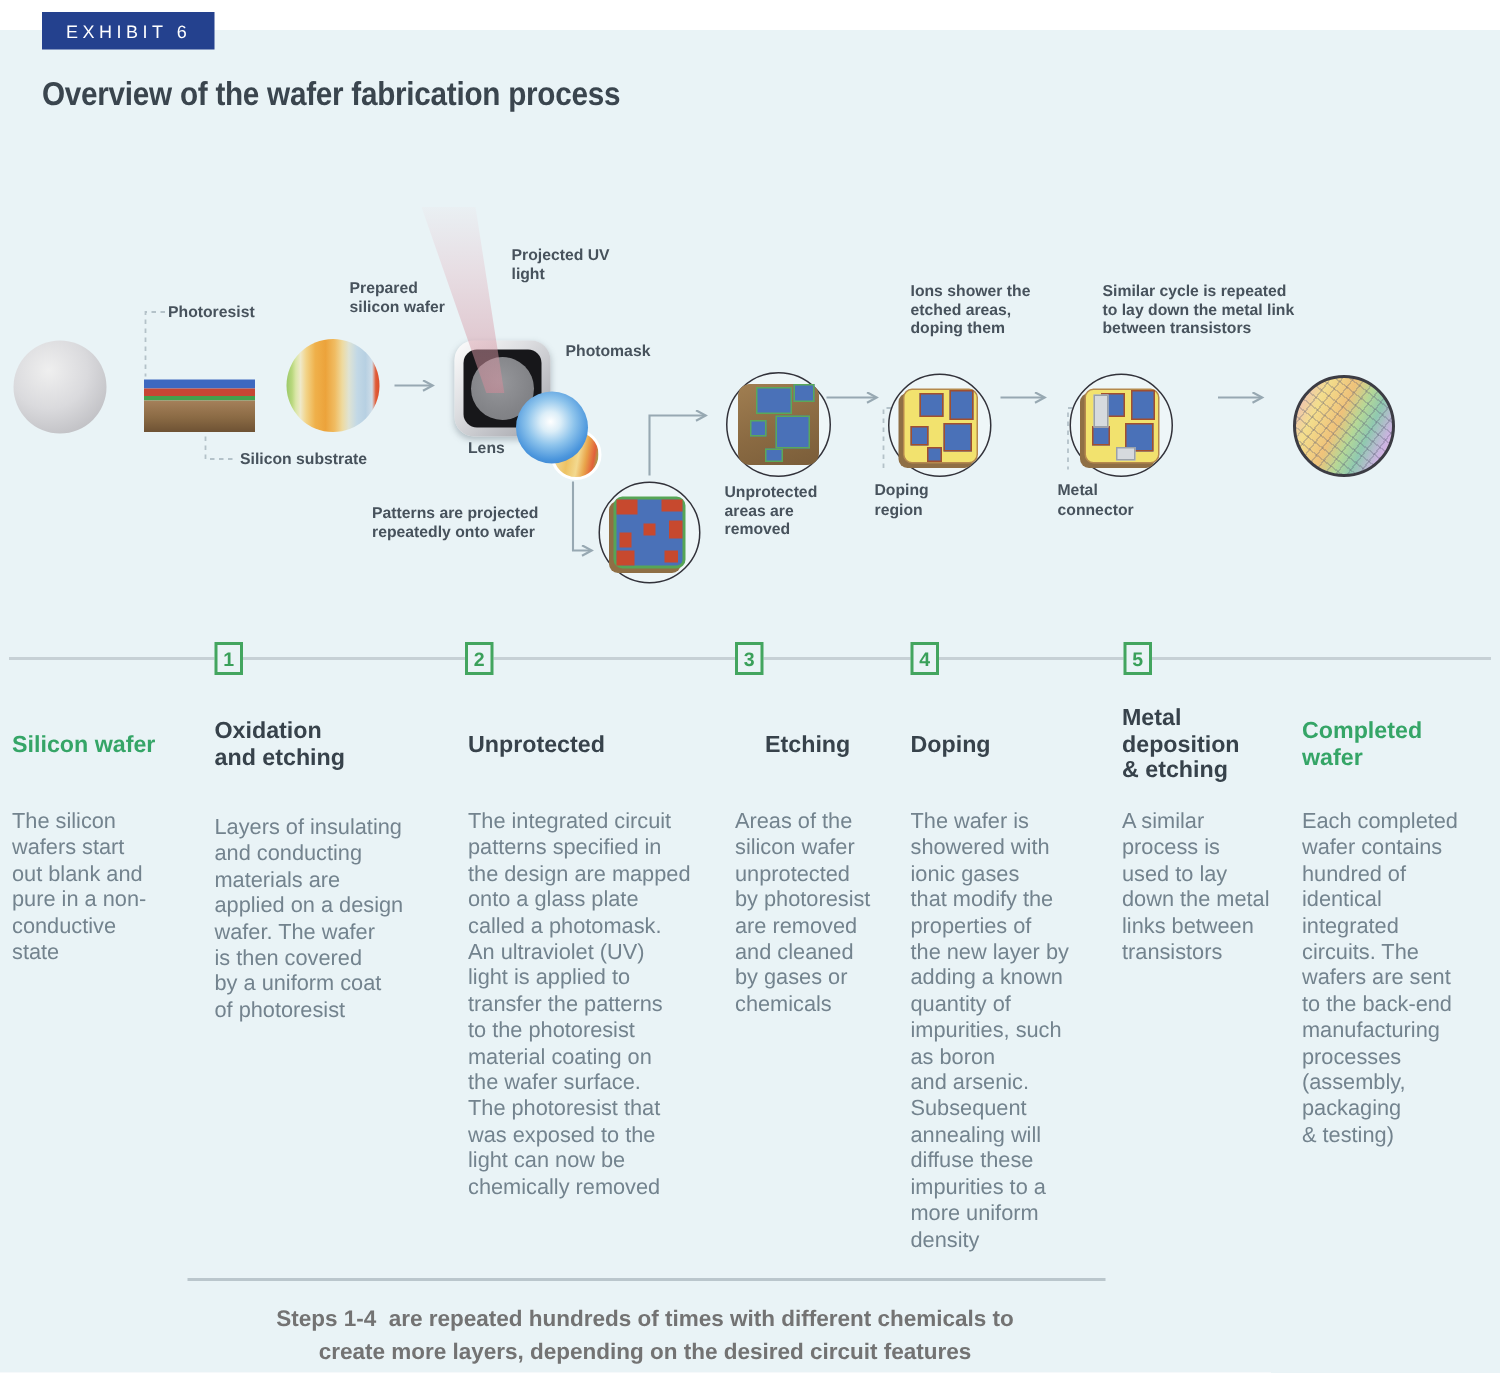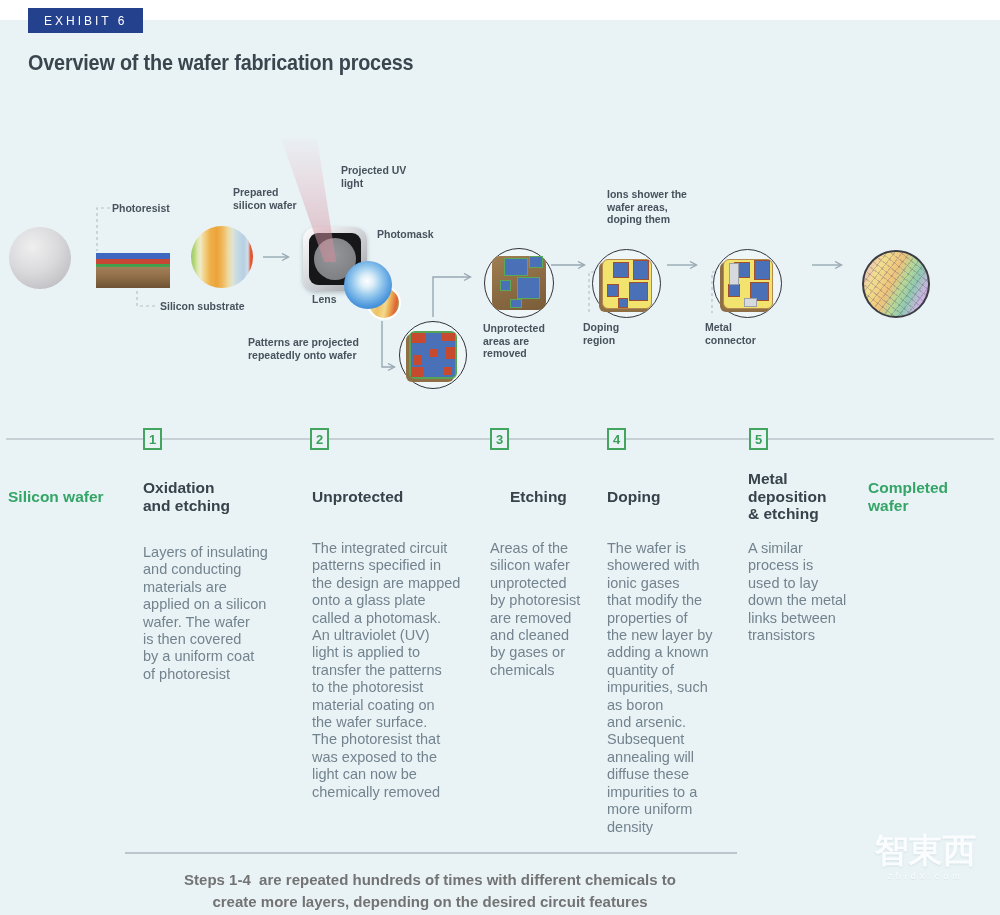--- a/index.html
+++ b/index.html
@@ -188,34 +188,37 @@
         <div class="patch p-blue-g" style="left:25px;top:21px;width:21px;height:20px;"></div>
         <div class="patch p-blue-g" style="left:8px;top:24px;width:9px;height:9px;"></div>
         <div class="patch p-blue-g" style="left:18px;top:43px;width:10px;height:7px;"></div>
       </div>
     </div>
     <div class="label lbl-unprotected ml">Unprotected
 areas are
 removed</div>
 
     <div class="label lbl-ions ml">Ions shower the
-wafer areas,
+etched areas,
 doping them</div>
     <div class="circle c-dope">
       <div class="chip chip-dope">
         <div class="patch p-blue-r" style="left:10px;top:2px;width:14px;height:14px;"></div>
         <div class="patch p-blue-r" style="left:30px;top:0;width:14px;height:18px;"></div>
         <div class="patch p-blue-r" style="left:26px;top:22px;width:17px;height:17px;"></div>
         <div class="patch p-blue-r" style="left:4px;top:24px;width:10px;height:11px;"></div>
         <div class="patch p-blue-r" style="left:15px;top:38px;width:8px;height:8px;"></div>
       </div>
     </div>
     <div class="label lbl-doping ml">Doping
 region</div>
 
+    <div class="label lbl-similar ml">Similar cycle is repeated
+to lay down the metal link
+between transistors</div>
     <div class="circle c-metal">
       <div class="chip chip-metal">
         <div class="patch p-blue-r" style="left:10px;top:2px;width:14px;height:14px;"></div>
         <div class="patch p-blue-r" style="left:30px;top:0;width:14px;height:18px;"></div>
         <div class="patch p-blue-r" style="left:26px;top:22px;width:17px;height:17px;"></div>
         <div class="patch p-blue-r" style="left:4px;top:24px;width:10px;height:11px;"></div>
         <div class="patch p-metal" style="left:5px;top:3px;width:8px;height:20px;"></div>
         <div class="patch p-metal" style="left:20px;top:38px;width:11px;height:7px;"></div>
       </div>
     </div>
@@ -237,24 +240,30 @@
 and etching</div>
   <div class="col-title ct-2 ml">Unprotected</div>
   <div class="col-title ct-3 ml">Etching</div>
   <div class="col-title ct-4 ml">Doping</div>
   <div class="col-title ct-5 ml">Metal
 deposition
 &amp; etching</div>
   <div class="col-title t-green ct-6 ml">Completed
 wafer</div>
 
+  <div class="col-body cb-0 ml">The silicon
+wafers start
+out blank and
+pure in a non-
+conductive
+state</div>
   <div class="col-body cb-1 ml">Layers of insulating
 and conducting
 materials are
-applied on a silicon
+applied on a design
 wafer. The wafer
 is then covered
 by a uniform coat
 of photoresist</div>
   <div class="col-body cb-2 ml">The integrated circuit
 patterns specified in
 the design are mapped
 onto a glass plate
 called a photomask.
 An ultraviolet (UV)
@@ -291,21 +300,30 @@
 diffuse these
 impurities to a
 more uniform
 density</div>
   <div class="col-body cb-5 ml">A similar
 process is
 used to lay
 down the metal
 links between
 transistors</div>
+  <div class="col-body cb-6 ml">Each completed
+wafer contains
+hundred of
+identical
+integrated
+circuits. The
+wafers are sent
+to the back-end
+manufacturing
+processes
+(assembly,
+packaging
+&amp; testing)</div>
 
   <div class="footer-line"></div>
   <div class="footer-note ml">Steps 1-4  are repeated hundreds of times with different chemicals to
 create more layers, depending on the desired circuit features</div>
-  <div class="watermark">
-    <div class="wm-logo">智東西</div>
-    <div class="wm-domain">zhidx.com</div>
-  </div>
 </div>
 
 </body></html>

